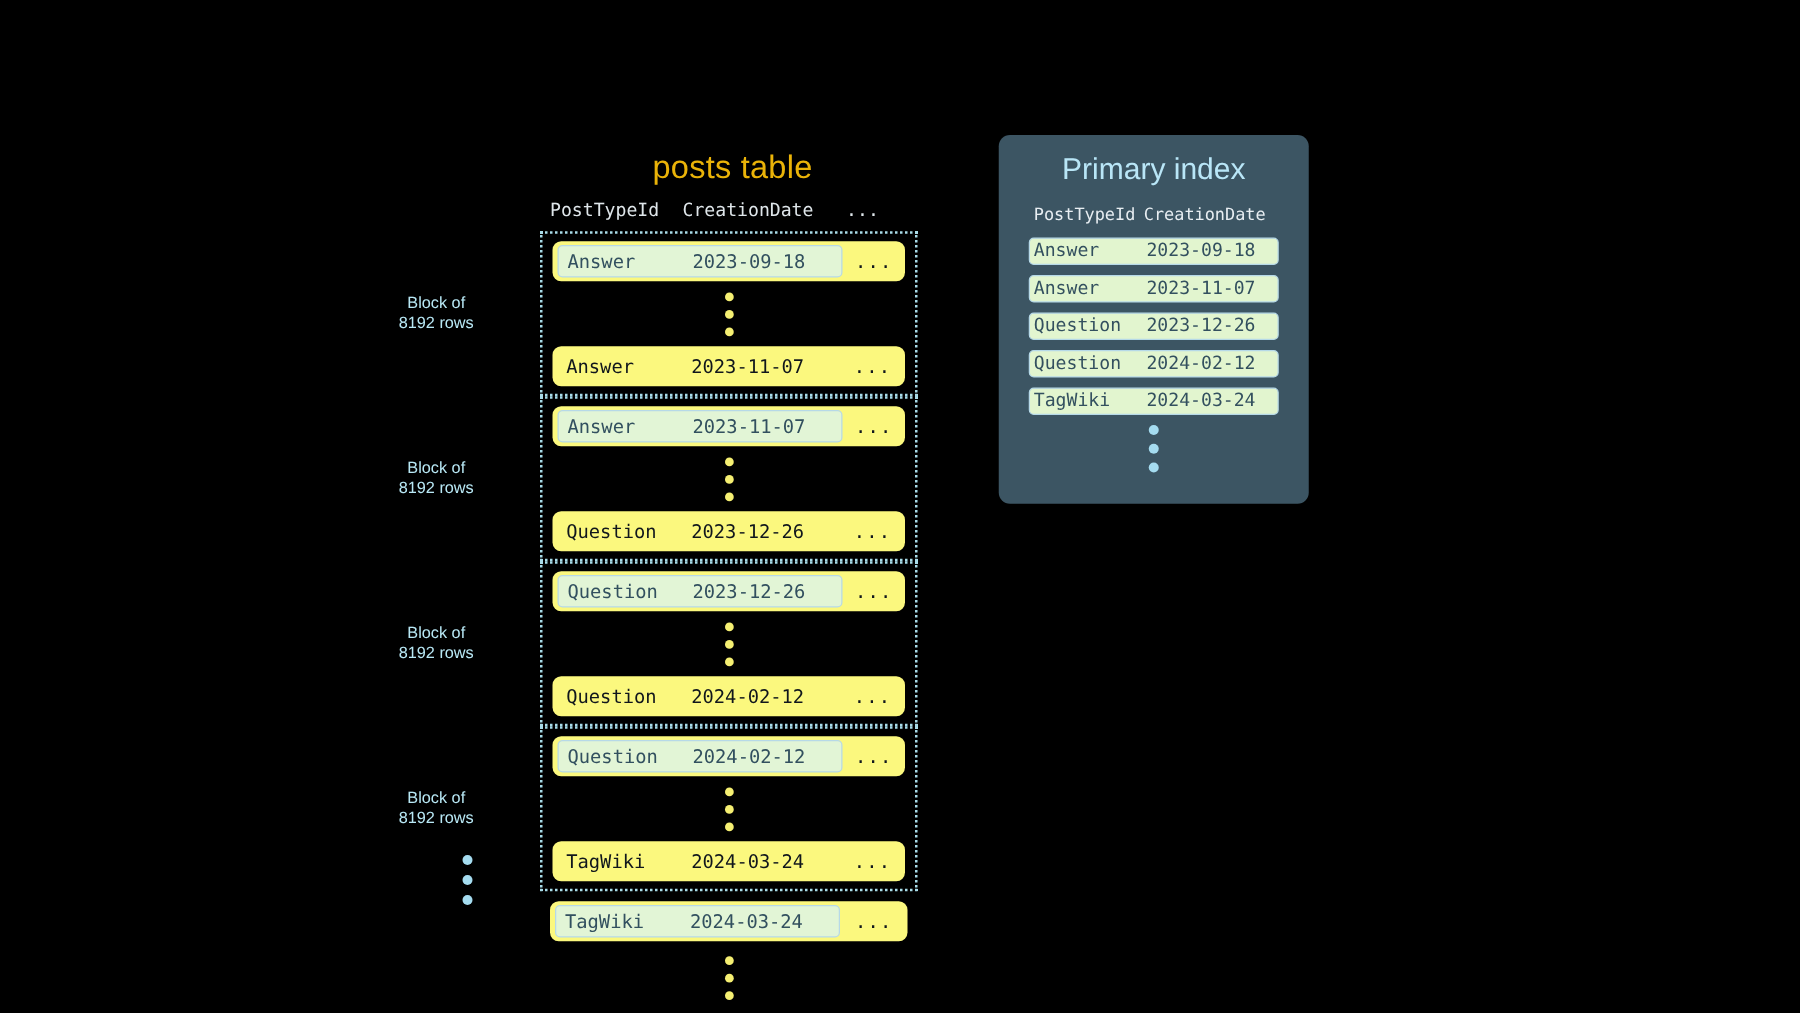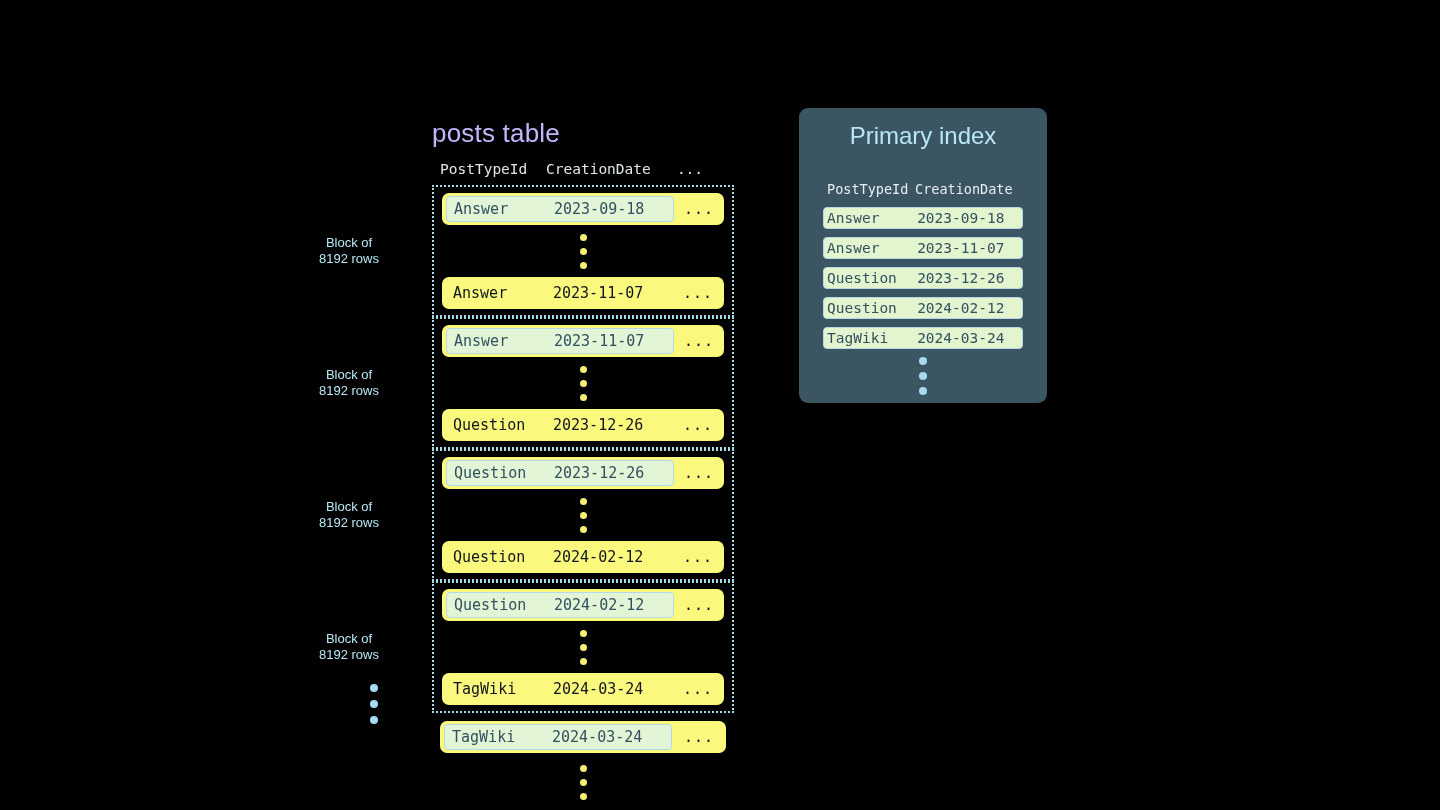--- a/index.html
+++ b/index.html
@@ -10,22 +10,22 @@
     position:relative; overflow:hidden;
   }
 
   
   #posts-table {
     position:absolute;
     left:330px; top:118px;
     width:410px;
   }
   .table-title {
-    text-align:left;
-    color:#c4b5fd;
+    text-align:center;
+    color:#eab308;
     font-size:26px;
     letter-spacing:.2px;
     margin-left:102px;
     margin-bottom:12px;
   }
   .col-headers {
     margin-left:102px;
     width:282px;
     display:flex;
     font-family:"DejaVu Sans Mono","Liberation Mono",monospace;
@@ -123,21 +123,21 @@
     left:799px; top:108px;
     width:248px; height:295px;
     background:#3c5563;
     border-radius:9px;
     padding:14px 24px 0 24px;
   }
   .idx-title {
     text-align:center;
     color:#b9e6f7;
     font-size:24px;
-    margin-bottom:31px;
+    margin-bottom:14px;
   }
   .idx-headers {
     display:flex;
     font-family:"DejaVu Sans Mono","Liberation Mono",monospace;
     font-size:13.5px;
     color:#e8eef2;
     margin-bottom:10px;
     padding-left:4px;
   }
   .idx-headers .h-type { width:88px; }

